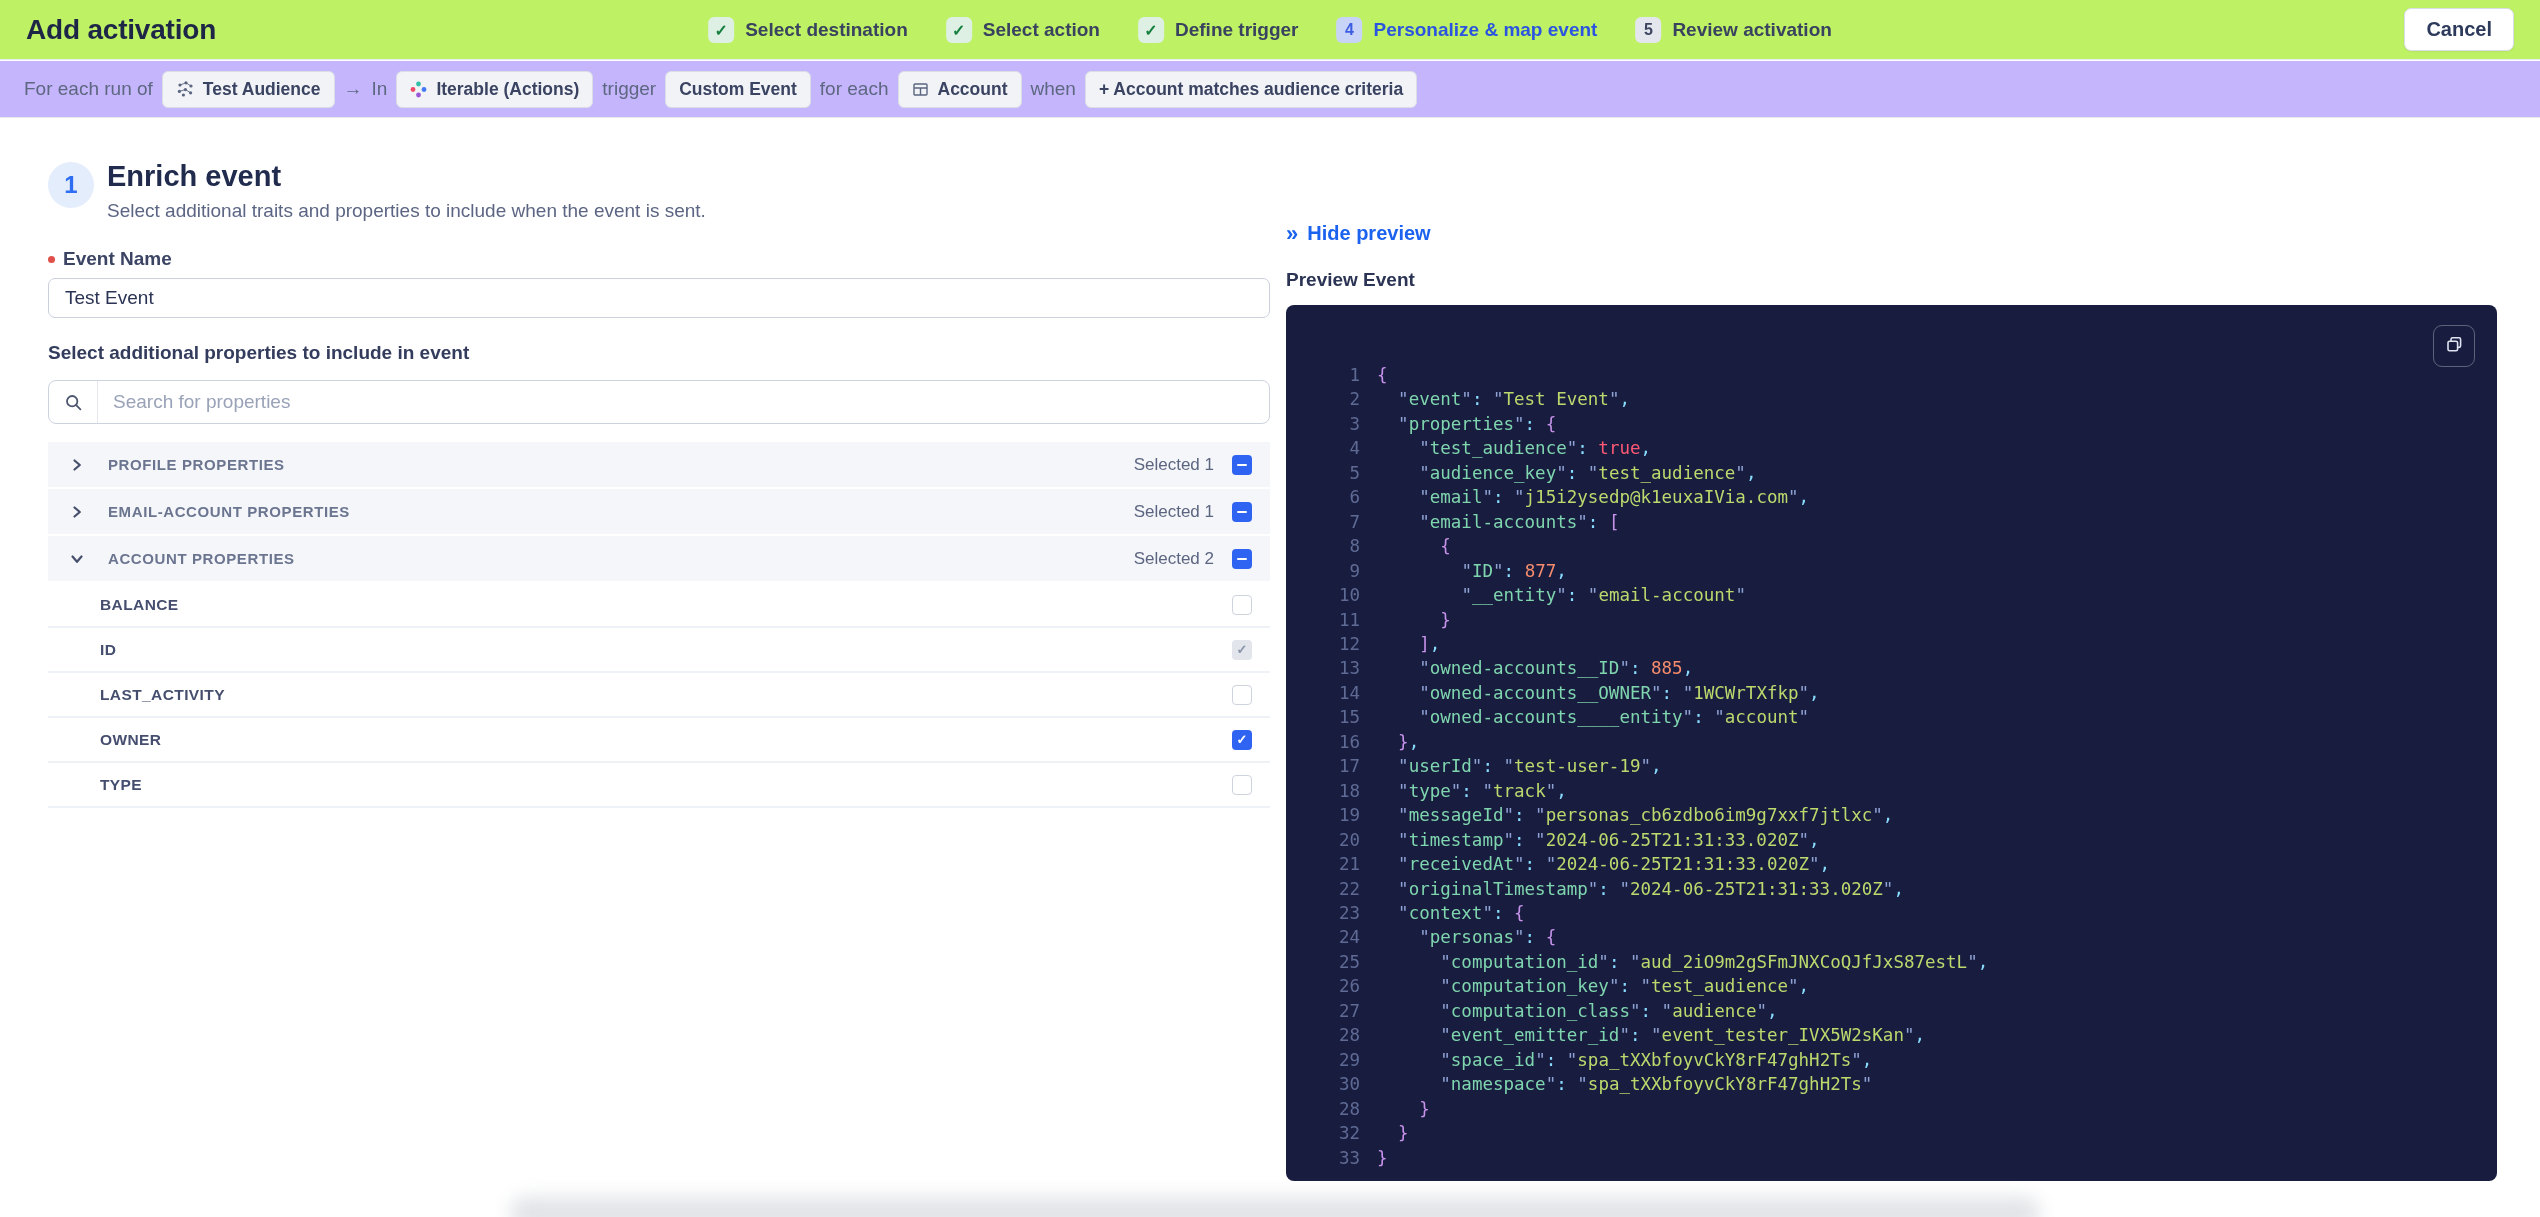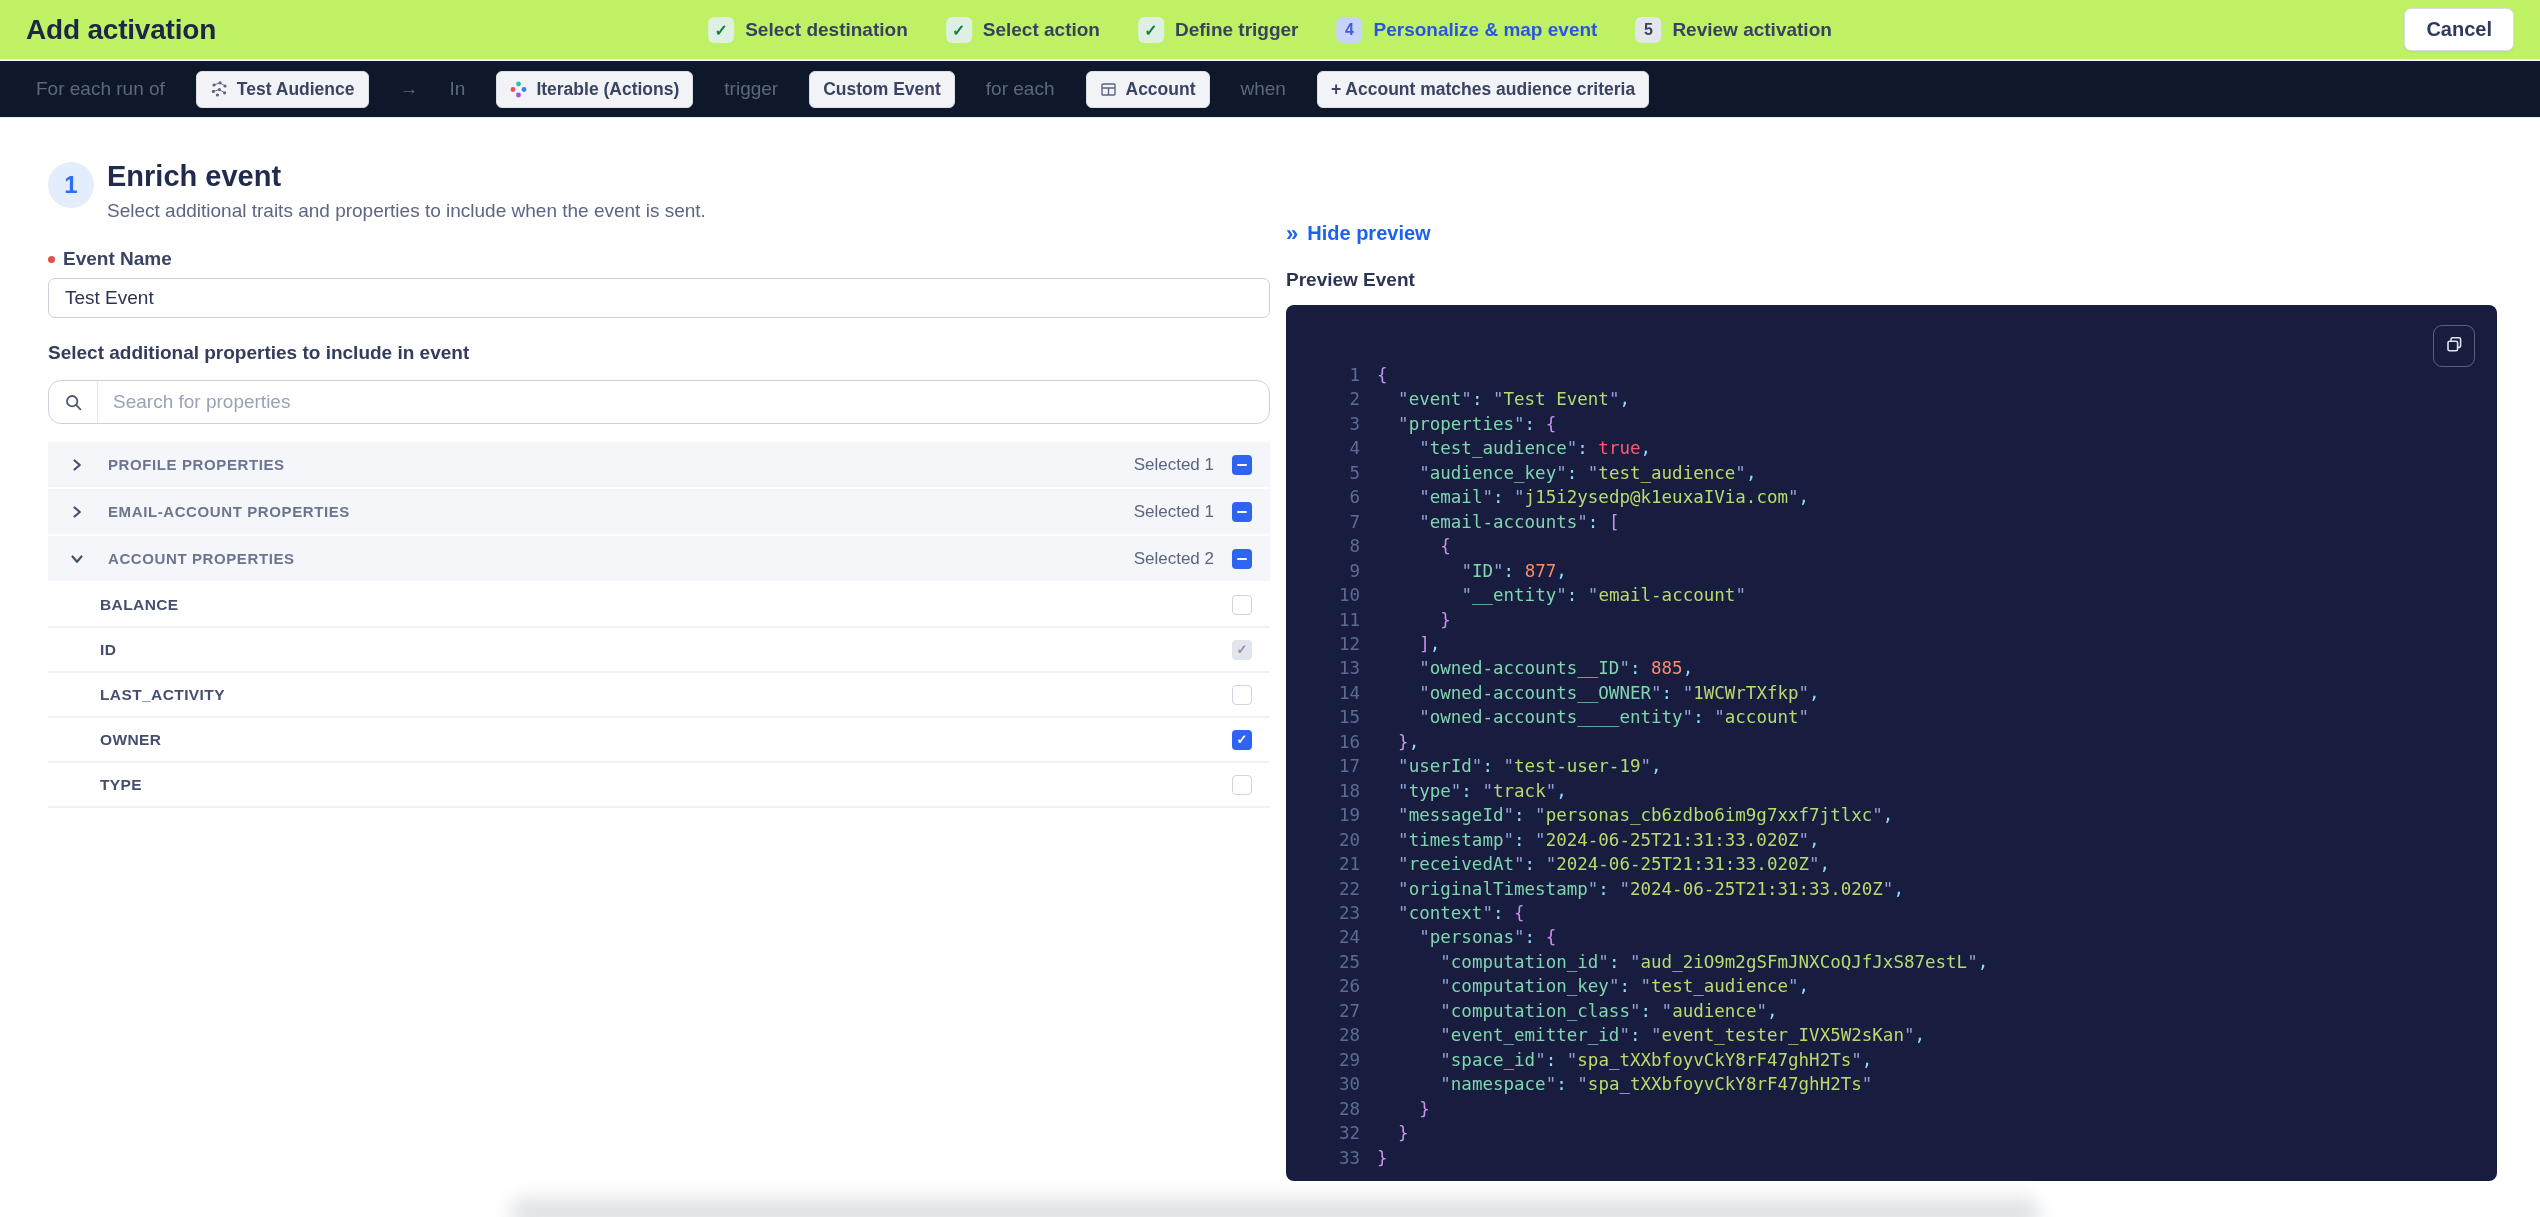--- a/index.html
+++ b/index.html
@@ -18,42 +18,42 @@
   .step-badge--done{background:#def0e4;color:#15803d;}
   .step-badge--active{background:#c8d3f8;color:#3d5ee0;}
   .step-badge--upcoming{background:#e3e6ed;color:#3c445f;}
   .step-label{font-size:19px;font-weight:600;color:#39425e;}
   .step--active .step-label{color:#2b55e0;}
   .cancel-btn{margin-left:auto;background:#ffffff;border:1px solid #d8dce4;border-radius:7px;
               padding:9px 21px;font-size:20px;font-weight:600;color:#2d3a5c;cursor:pointer;
               box-shadow:0 1px 2px rgba(30,40,80,.06);font-family:inherit;}
 
   
-  .contextbar{position:absolute;left:0;top:61px;width:100%;height:57px;background:#0f172a;
+  .contextbar{position:absolute;left:0;top:61px;width:100%;height:57px;background:#c4b5fd;
               border-bottom:1px solid #e7eaef;display:flex;align-items:center;box-sizing:border-box;
-              padding:0 36px;gap:31px;font-size:19px;color:#5d6780;white-space:nowrap;}
+              padding:0 24px;gap:9px;font-size:19px;color:#5d6780;white-space:nowrap;}
   .chip{display:inline-flex;align-items:center;gap:9px;background:#f1f3f7;border:1px solid #d9dde6;
         border-radius:6px;padding:7px 13px;font-size:17.5px;font-weight:600;color:#3a4361;cursor:pointer;}
   .chip svg{flex:none;display:block;}
   .ctx-word{color:#5d6780;}
 
   
   .left-col{position:absolute;left:48px;top:118px;width:1222px;}
   .enrich-head{display:flex;margin-top:42px;}
   .step-circle{width:46px;height:46px;border-radius:50%;background:#e4edfc;color:#2e6ff2;
                display:flex;align-items:center;justify-content:center;font-size:24px;font-weight:600;flex:none;margin-top:2px;}
   .enrich-titles{margin-left:13px;}
   .enrich-title{font-size:29px;font-weight:700;color:#212b4d;margin:0;line-height:1.15;}
   .enrich-sub{font-size:19px;color:#5c6684;margin-top:7px;}
   .field-label{display:flex;align-items:center;margin-top:26px;font-size:19px;font-weight:600;color:#3b4463;}
   .req-dot{width:7px;height:7px;border-radius:50%;background:#e0504a;margin-right:8px;flex:none;}
   .text-input{width:100%;box-sizing:border-box;height:40px;margin-top:8px;border:1px solid #cad0dc;border-radius:7px;
               padding:0 16px;font-size:19px;color:#2b3454;font-family:inherit;background:#fff;outline:none;}
   .props-label{margin-top:24px;font-size:19px;font-weight:700;color:#333c5c;}
-  .search-box{margin-top:16px;height:42px;border:1px solid #cdd2dd;border-radius:13px;display:flex;align-items:center;
+  .search-box{margin-top:16px;height:42px;border:1px solid #cdd2dd;border-radius:8px;display:flex;align-items:center;
               background:#fff;overflow:hidden;}
   .search-icon-cell{width:48px;height:100%;display:flex;align-items:center;justify-content:center;
                     border-right:1px solid #e4e7ee;flex:none;}
   .search-input{border:none;outline:none;flex:1;height:100%;padding:0 15px;font-size:19px;color:#2b3454;
                 font-family:inherit;background:transparent;}
   .search-input::placeholder{color:#99a2b7;}
 
   .accordion{margin-top:18px;}
   .group-row{height:45px;background:#f4f6f9;display:flex;align-items:center;box-sizing:border-box;
              padding:0 18px 0 22px;margin-bottom:2px;cursor:pointer;}

